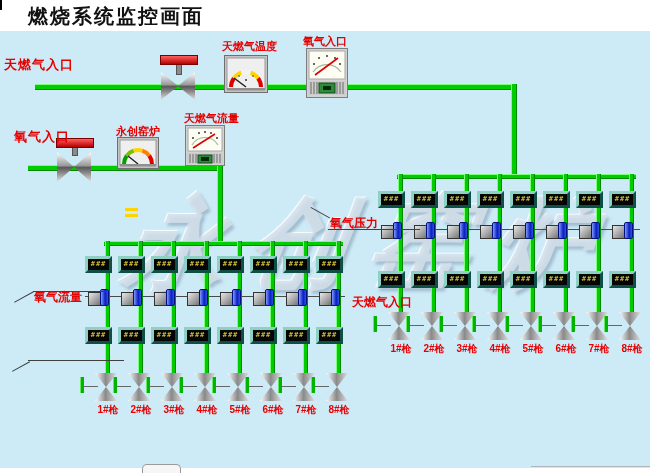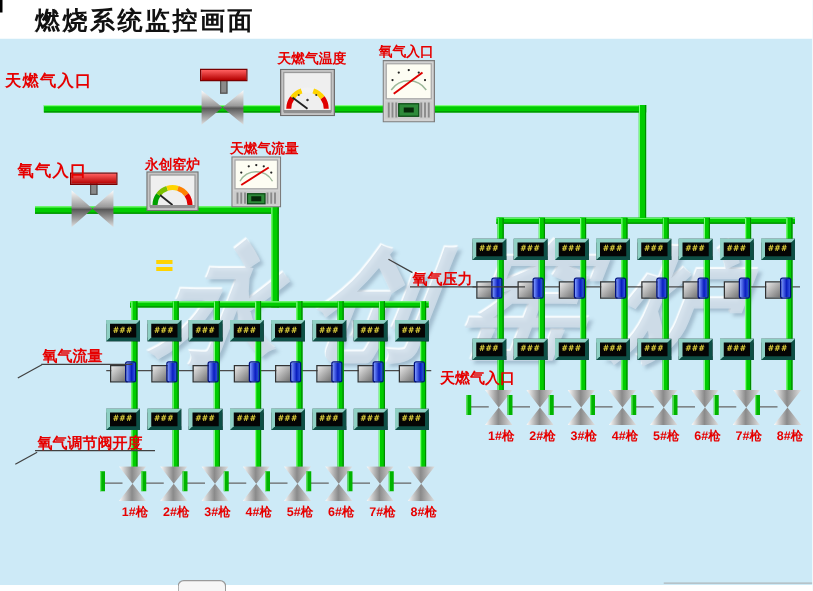--- a/index.html
+++ b/index.html
@@ -278,25 +278,24 @@
     <div class="stub"></div>
       <div class="gvline"></div>
     <div class="bowtie-v gunvalve"></div>
     <div class="gunlabel">8#枪</div>
   </div>
 
   <div class="hpipe" style="left:104px;top:241px;width:239px;height:5px;"></div>
   <div class="thinline" style="left:85px;top:296px;width:260px;"></div>
 
   <div class="callout" style="left:14px;top:302px;width:22px;transform:rotate(-29deg);"></div>
-  <div class="rlabel gridlabel" style="left:34px;top:277px;">氧气流量</div>
+  <div class="rlabel gridlabel" style="left:34px;top:289px;">氧气流量</div>
   <div class="callout" style="left:33px;top:291px;width:73px;"></div>
 
   <div class="callout" style="left:12px;top:371px;width:20px;transform:rotate(-29deg);"></div>
-  <div class="rlabel gridlabel" style="left:30px;top:346px;">氧气调节阀开度</div>
   <div class="callout" style="left:28px;top:360px;width:96px;"></div>
 
   <div class="col oxycol" style="left:80px;">
     <div class="vpipe colpipe"></div>
     <div class="disp disp-flow">###</div>
     <div class="act">
         <div class="act-body"></div>
         <div class="act-cap"></div>
       </div>
     <div class="disp disp-open">###</div>

